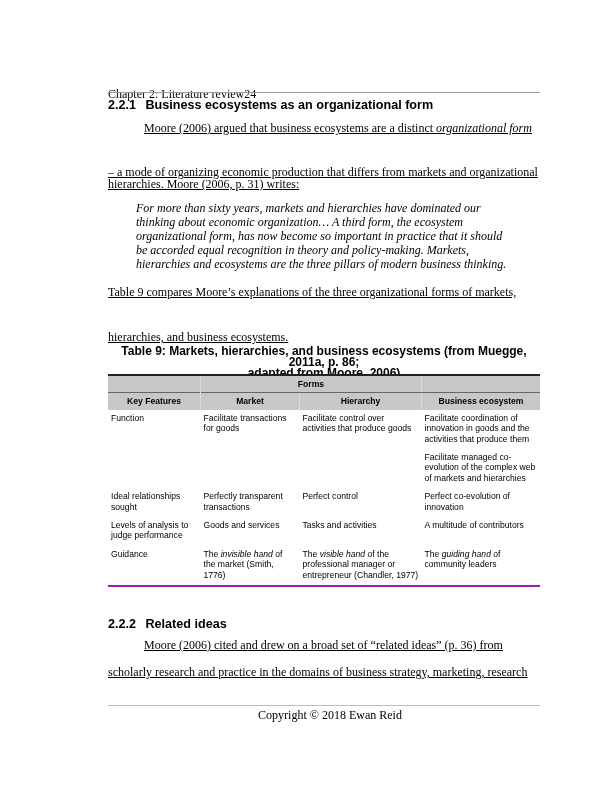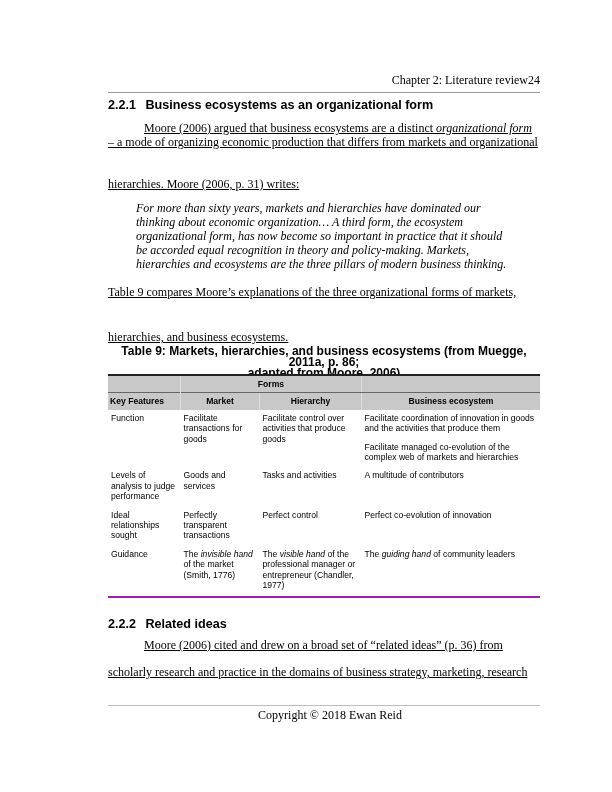--- a/index.html
+++ b/index.html
@@ -1,37 +1,37 @@
 <!DOCTYPE html>
 <html><head>
 <meta charset="utf-8">
 <style>
   html, body { margin: 0; padding: 0; background: #ffffff; }
   body { width: 612px; height: 792px; position: relative; overflow: hidden; color: #000; }
   .serif { font-family: "Liberation Serif", "DejaVu Serif", serif; }
   .sans { font-family: "Liberation Sans", "DejaVu Sans", sans-serif; }
 
-  .running-header { position: absolute; left: 108px; top: 73px; width: 432px; font-size: 12px; display: flex; justify-content: flex-end; }
+  .running-header { position: absolute; left: 108px; top: 87px; width: 432px; font-size: 12px; display: flex; justify-content: flex-start; }
   .header-rule { position: absolute; left: 108px; top: 92px; width: 432px; height: 1px; background: #9a9a9a; }
 
   .h3 { position: absolute; left: 108px; font-size: 12.6px; font-weight: bold; white-space: nowrap; }
   .h3 .num { display: inline-block; width: 34px; }
   .line { position: absolute; left: 108px; font-size: 12px; white-space: nowrap; text-decoration: underline; }
 
   .quote { position: absolute; left: 136px; top: 201px; width: 380px; font-size: 12px; font-style: italic; line-height: 14px; }
 
   .caption { position: absolute; left: 108px; top: 346px; width: 432px; text-align: center; font-size: 12px; font-weight: bold; line-height: 11px; }
 
   table.tbl { position: absolute; left: 108px; top: 374px; width: 432px; border-collapse: collapse; font-size: 8.6px; line-height: 10.4px; }
-  table.tbl th { background: #c8c8c8; font-weight: bold; padding: 3px 2px; text-align: center; border-right: 1px solid #dcdcdc; }
+  table.tbl th { background: #c8c8c8; font-weight: bold; padding: 3px 12px; text-align: center; border-right: 1px solid #dcdcdc; }
   table.tbl th:last-child { border-right: none; }
   table.tbl tr.r1 th { border-top: 2px solid #222; }
   table.tbl tr.r1 th.span { border-bottom: 1px solid #666; }
   table.tbl tr.r2 th { border-top: 1px solid #666; }
-  table.tbl th.left { text-align: left; }
+  table.tbl th.left { text-align: center; }
   table.tbl td { vertical-align: top; padding: 3px 3px 5px 3px; }
   table.tbl tr.last td { border-bottom: 2px solid #a21caf; }
   .c1 { width: 68px; } .c2 { width: 74px; margin-left: 27px; } .c3 { width: 97px; }
   .eco-p2 { margin-top: 8px; }
 
   .footer-rule { position: absolute; left: 108px; top: 705px; width: 432px; height: 1px; background: #bdbdbd; }
   .footer { position: absolute; left: 114px; top: 708px; width: 432px; text-align: center; font-size: 12px; }
 </style>
 </head>
 <body>
@@ -41,21 +41,21 @@
   <span>24</span>
 </div>
 <div class="header-rule"></div>
 
 <div class="h3 sans" style="top:98px;">
   <span class="num">2.2.1</span>
   <span>Business ecosystems as an organizational form</span>
 </div>
 
 <div class="line serif" style="top:121px; left:144px;"><span>Moore (2006) argued that business ecosystems are a distinct </span><em>organizational form</em></div>
-<div class="line serif" style="top:135px;text-align:right;">– a mode of organizing economic production that differs from markets and organizational</div>
+<div class="line serif" style="top:165px;text-align:right;">– a mode of organizing economic production that differs from markets and organizational</div>
 <div class="line serif" style="top:177px;">hierarchies.  Moore (2006, p. 31) writes:</div>
 
 <div class="quote serif">For more than sixty years, markets and hierarchies have dominated our thinking about economic organization…  A third form, the ecosystem organizational form, has now become so important in practice that it should be accorded equal recognition in theory and policy-making.  Markets, hierarchies and ecosystems are the three pillars of modern business thinking.</div>
 
 <div class="line serif" style="top:285px;">Table 9 compares Moore’s explanations of the three organizational forms of markets,</div>
 <div class="line serif" style="top:330px;">hierarchies, and business ecosystems.</div>
 
 <div class="caption sans">
   <div>Table 9: Markets, hierarchies, and business ecosystems (from Muegge, 2011a, p. 86;</div>
   <div>adapted from Moore, 2006)</div>
@@ -79,30 +79,30 @@
     <tr>
       <td>Function</td>
       <td>Facilitate transactions for goods</td>
       <td>Facilitate control over activities that produce goods</td>
       <td>
         <div>Facilitate coordination of innovation in goods and the activities that produce them</div>
         <div class="eco-p2">Facilitate managed co-evolution of the complex web of markets and hierarchies</div>
       </td>
     </tr>
     <tr>
+      <td>Ideal relationships sought</td>
+      <td>Perfectly transparent transactions</td>
+      <td>Perfect control</td>
+      <td>Perfect co-evolution of innovation</td>
+    </tr>
+    <tr>
       <td>Levels of analysis to judge performance</td>
       <td>Goods and services</td>
       <td>Tasks and activities</td>
       <td>A multitude of contributors</td>
-    </tr>
-    <tr>
-      <td>Ideal relationships sought</td>
-      <td>Perfectly transparent transactions</td>
-      <td>Perfect control</td>
-      <td>Perfect co-evolution of innovation</td>
     </tr>
     <tr class="last">
       <td>Guidance</td>
       <td><span>The </span><em>invisible hand</em><span> of the market (Smith, 1776)</span></td>
       <td><span>The </span><em>visible hand</em><span> of the professional manager or entrepreneur (Chandler, 1977)</span></td>
       <td><span>The </span><em>guiding hand</em><span> of community leaders</span></td>
     </tr>
   </tbody>
 </table>
 

